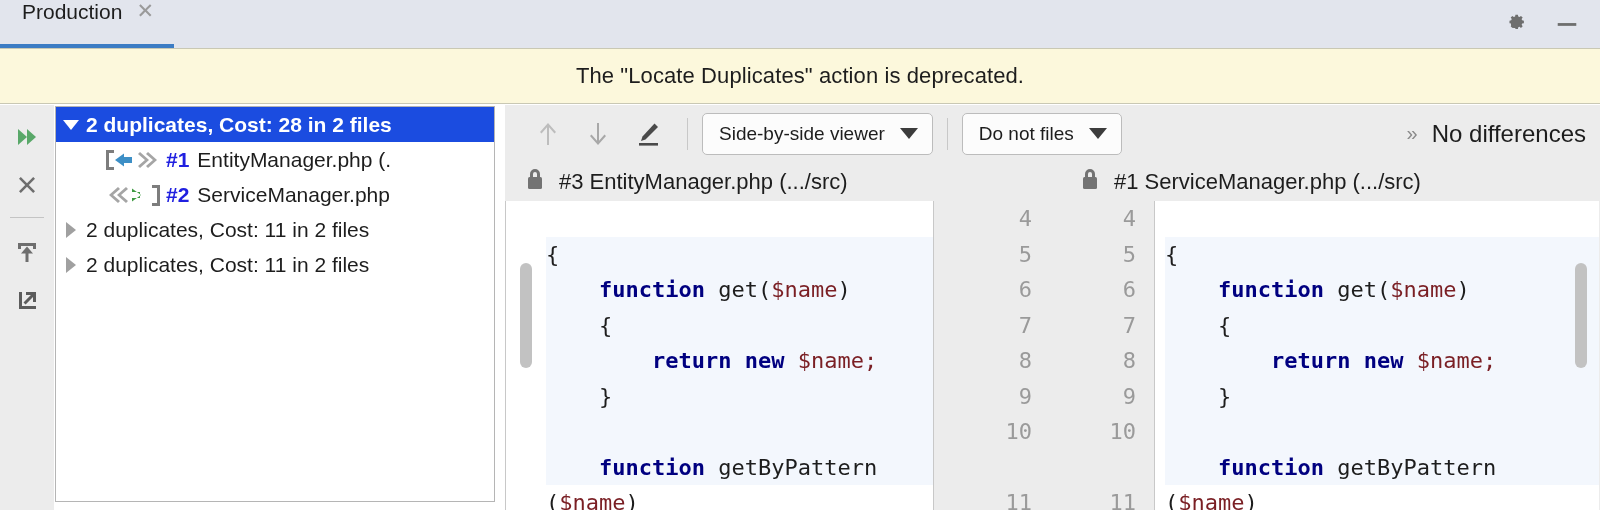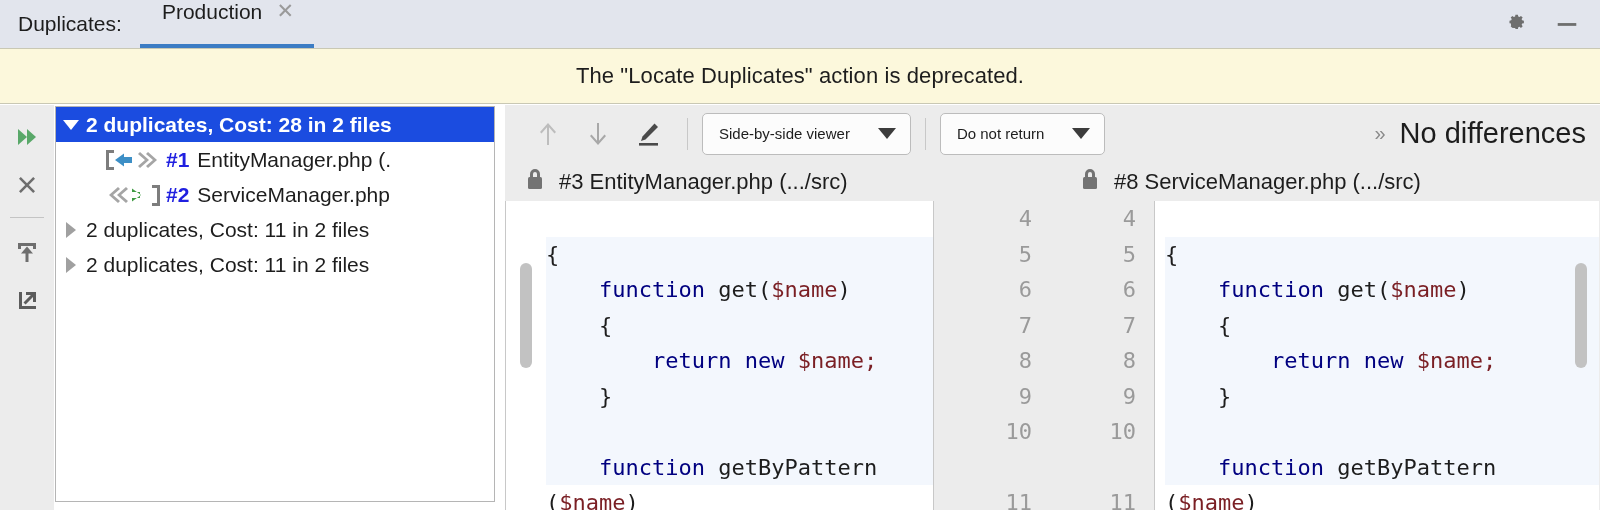--- a/index.html
+++ b/index.html
@@ -105,30 +105,30 @@
   }
   .difftoolbar {
     position: absolute; left: 0; top: 0; width: 1095px; height: 57px;
     display: flex; align-items: center; padding-left: 18px; gap: 0;
   }
   .dt-icon { width: 50px; height: 40px; display: flex; align-items: center;
              justify-content: center; cursor: default; }
   .dt-sep { width: 1px; height: 32px; background: #c8c8c8; margin: 0 14px; }
   .combo {
     height: 42px; background: #fcfcfc; border: 1px solid #bcbcbc;
-    border-radius: 5px; display: flex; align-items: center; gap: 28px;
-    padding: 0 14px 0 16px; font-size: 15px; color: #1d1d1d;
+    border-radius: 5px; display: flex; align-items: center; gap: 15px;
+    padding: 0 14px 0 16px; font-size: 19px; color: #1d1d1d;
     white-space: nowrap; cursor: default;
   }
   .caret { width: 0; height: 0; border-left: 9px solid transparent;
     border-right: 9px solid transparent; border-top: 11px solid #3c3c3c; }
   .dt-right { margin-left: auto; display: flex; align-items: center;
               gap: 16px; padding-right: 14px; }
   .chevrons { font-size: 20px; color: #8a8a8a; letter-spacing: -2px; }
-  .nodiff { font-size: 29px; color: #1d1d1d; white-space: nowrap; }
+  .nodiff { font-size: 24px; color: #1d1d1d; white-space: nowrap; }
 
   
   .fileheaders {
     position: absolute; left: 0; top: 57px; width: 1095px; height: 39px;
     display: flex;
   }
   .fh { display: flex; align-items: center; gap: 14px; font-size: 22px;
         color: #1d1d1d; white-space: nowrap; }
   .fh.left  { width: 555px; padding-left: 20px; }
   .fh.right { width: 540px; padding-left: 20px; }
@@ -146,42 +146,41 @@
   .pane-right .codewrap { left: 10px; }
 
   .code {
     font-family: "DejaVu Sans Mono", monospace;
     font-size: 22px; line-height: 35.5px;
     white-space: pre;
     color: #1d1d1d;
   }
   .code .ln { display: block; }
   .code .hl { background: #f3f7fd; }
-  .kw { color: #000080; font-weight: normal; }
+  .kw { color: #000080; font-weight: bold; }
   .var { color: #7a1f24; }
   .plain { color: #1d1d1d; }
 
   .gutnums { position: absolute; top: 0; left: 0; right: 0;
              font-family: "DejaVu Sans Mono", monospace;
              font-size: 22px; line-height: 35.5px; color: #9a9a9a; }
   .gutnums .grow { display: flex; }
   .gutnums .g1 { width: 112px; text-align: right; padding-right: 14px; }
   .gutnums .g2 { width: 108px; text-align: right; padding-right: 18px; }
 
   
   .vscroll { position: absolute; width: 12px; border-radius: 6px;
              background: #c2c2c2; }
 </style>
 </head>
 <body>
 
 <div id="app">
 
   <div class="titlebar">
-    <div class="tb-label">Duplicates:</div>
     <div class="tb-tab">
       <span>Production</span>
       <span class="tab-close">✕</span>
     </div>
     <div class="tb-spacer"></div>
     <div class="tb-right">
       <div class="icon-btn">
         <svg width="26" height="26" viewBox="0 0 24 24" aria-hidden="true">
           <path fill="#6e6e6e" d="M12 8.2a3.8 3.8 0 1 0 0 7.6 3.8 3.8 0 0 0 0-7.6zm0 5.9a2.1 2.1 0 1 1 0-4.2 2.1 2.1 0 0 1 0 4.2z"></path>
           <path fill="#6e6e6e" d="M20.2 13.6l-1.6-.3a6.8 6.8 0 0 0-.5-1.2l1-1.3-1.6-1.6-1.3 1a6.8 6.8 0 0 0-1.2-.5l-.3-1.6h-2.3l-.3 1.6c-.4.1-.8.3-1.2.5l-1.3-1-1.6 1.6 1 1.3c-.2.4-.4.8-.5 1.2l-1.6.3v2.3l1.6.3c.1.4.3.8.5 1.2l-1 1.3 1.6 1.6 1.3-1c.4.2.8.4 1.2.5l.3 1.6h2.3l.3-1.6c.4-.1.8-.3 1.2-.5l1.3 1 1.6-1.6-1-1.3c.2-.4.4-.8.5-1.2l1.6-.3z" transform="translate(0,-4.7)"></path>
@@ -302,21 +301,21 @@
             <rect x="6" y="24" width="19" height="2.6" fill="#4a4a4a"></rect>
           </svg>
         </div>
         <div class="dt-sep"></div>
         <div class="combo">
           <span>Side-by-side viewer</span>
           <span class="caret"></span>
         </div>
         <div class="dt-sep"></div>
         <div class="combo">
-          <span>Do not return</span>
+          <span>Do not files</span>
           <span class="caret"></span>
         </div>
         <div class="dt-right">
           <span class="chevrons">»</span>
           <span class="nodiff">No differences</span>
         </div>
       </div>
 
       <div class="fileheaders">
         <div class="fh left">
@@ -328,21 +327,21 @@
           </span>
           <span>#3 EntityManager.php (.../src)</span>
         </div>
         <div class="fh right">
           <span>
             <svg width="20" height="24" viewBox="0 0 20 24" aria-hidden="true">
               <path d="M10 2 a5 5 0 0 0-5 5 v3 h3 V7 a2 2 0 0 1 4 0 v3 h3 V7 a5 5 0 0 0-5-5 z" fill="#737373"></path>
               <rect x="3" y="10" width="14" height="12" rx="1.5" fill="#737373"></rect>
             </svg>
           </span>
-          <span>#8 ServiceManager.php (.../src)</span>
+          <span>#1 ServiceManager.php (.../src)</span>
         </div>
       </div>
 
       <div class="panes">
 
         <div class="pane pane-left">
           <div class="vscroll" style="left:14px; top:62px; height:105px;"></div>
           <div class="codewrap">
             <div class="code">
 <span class="ln hl"><span class="plain">{</span></span><span class="ln hl"><span class="plain">    </span><span class="kw">function</span><span class="plain"> get(</span><span class="var">$name</span><span class="plain">)</span></span><span class="ln hl"><span class="plain">    {</span></span><span class="ln hl"><span class="plain">        </span><span class="kw">return new</span><span class="plain"> </span><span class="var">$name;</span></span><span class="ln hl"><span class="plain">    }</span></span><span class="ln hl"><span class="plain"> </span></span><span class="ln hl"><span class="plain">    </span><span class="kw">function</span><span class="plain"> getByPattern</span></span><span class="ln"><span class="plain">(</span><span class="var">$name</span><span class="plain">)</span></span>

